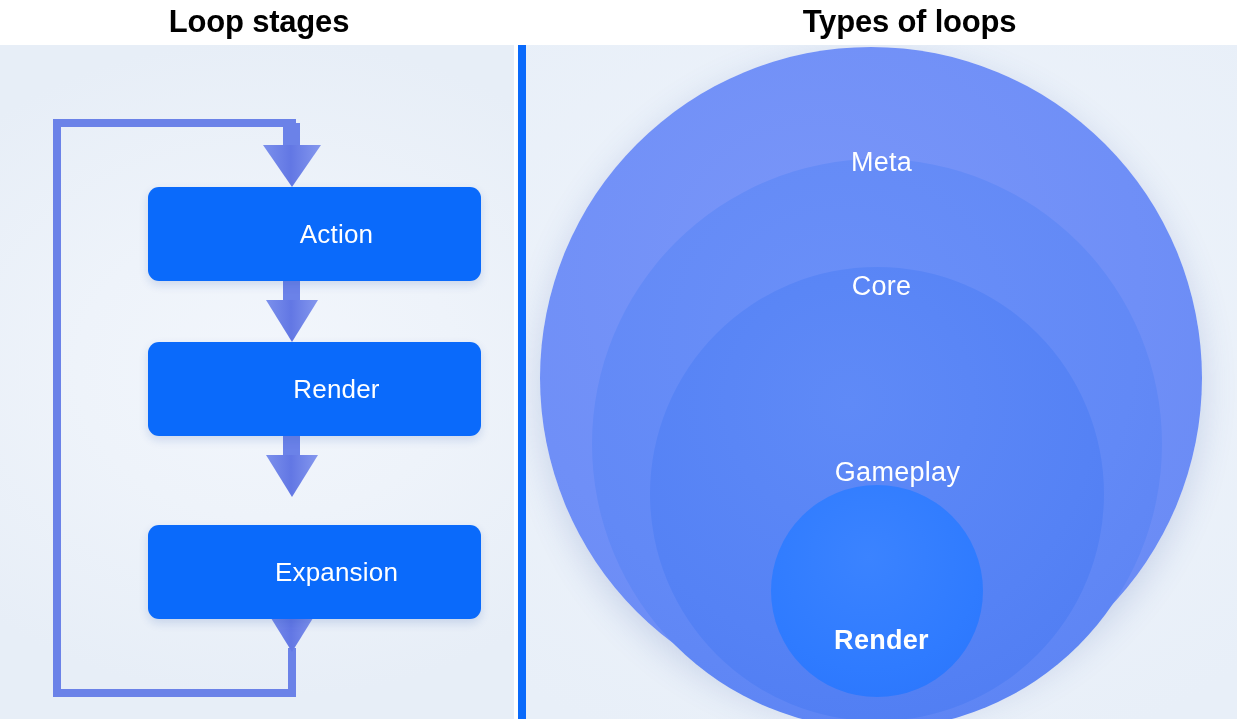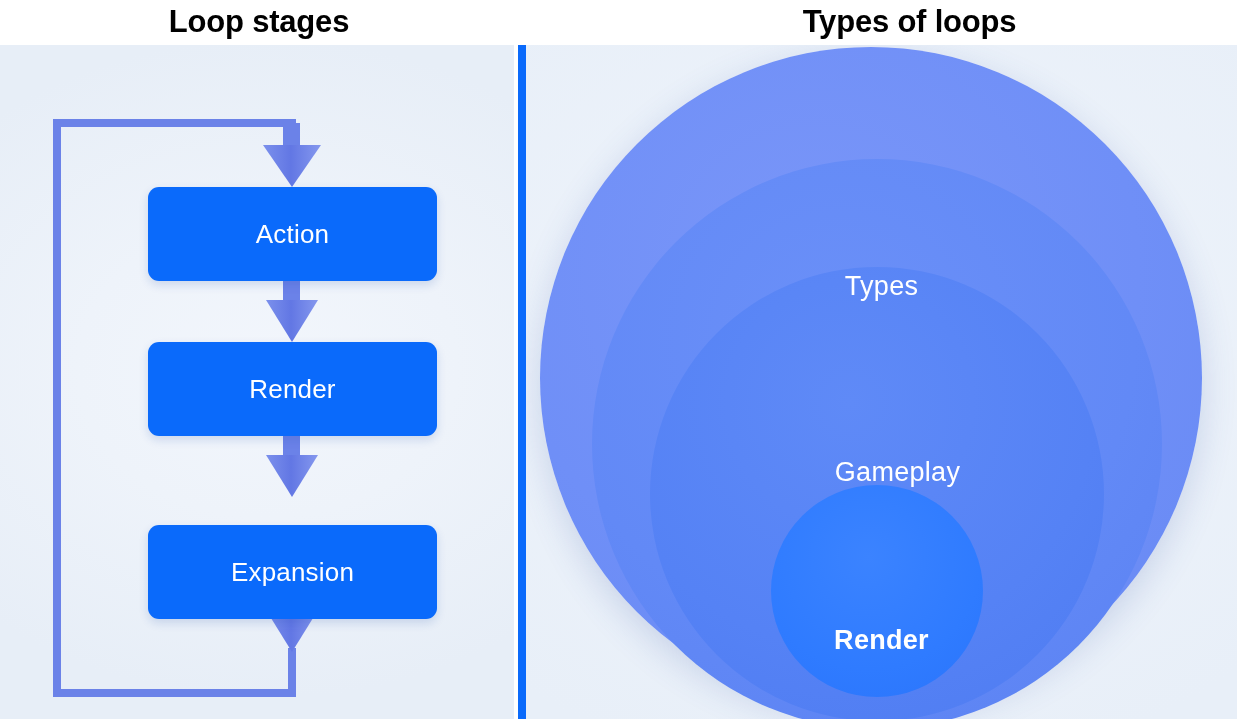--- a/index.html
+++ b/index.html
@@ -84,20 +84,21 @@
     position: absolute;
     left: 148px;
     width: 289px;
     height: 94px;
     border-radius: 11px;
     background: #0a6afb;
     box-shadow: 0 4px 10px rgba(20, 70, 170, 0.16);
     display: flex;
     align-items: center;
     justify-content: center;
+    padding-left: 44px;
   }
   .node-label {
     color: #ffffff;
     font-size: 26px;
     font-weight: 500;
     letter-spacing: 0.2px;
     white-space: nowrap;
   }
   #node-action    { top: 142px; }
   #node-reward    { top: 297px; }
@@ -199,20 +200,21 @@
 
       <div class="ring" style="left:66px; top:114px; width:570px; height:570px;
                   background: radial-gradient(circle at 44% 32%, #6b90f8 0%, #6289f6 58%, #5a81f2 100%);"></div>
 
       <div class="ring" style="left:124px; top:222px; width:454px; height:454px;
                   background: radial-gradient(circle at 44% 30%, #5f8af7 0%, #5582f5 60%, #4e7bf1 100%);"></div>
 
       <div class="ring" style="left:245px; top:440px; width:212px; height:212px;
                   background: radial-gradient(circle at 46% 34%, #3b83ff 0%, #2f7bff 62%, #2a74fb 100%);"></div>
 
-      <div class="ring-label" style="top:226px;">Types</div>
+      <div class="ring-label" style="top:102px;">Meta</div>
+      <div class="ring-label" style="top:226px;">Core</div>
       <div class="ring-label" style="top:412px;margin-left:16px;">Gameplay</div>
       <div class="ring-label" style="top:580px;font-weight:bold;">Render</div>
 
     </div>
   </div>
 
 </div>
 
 </body></html>

